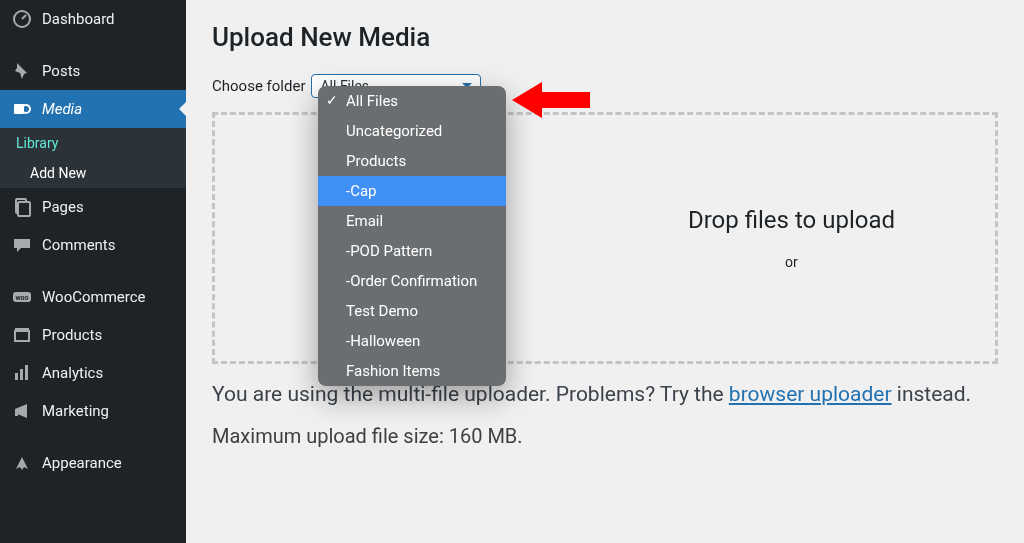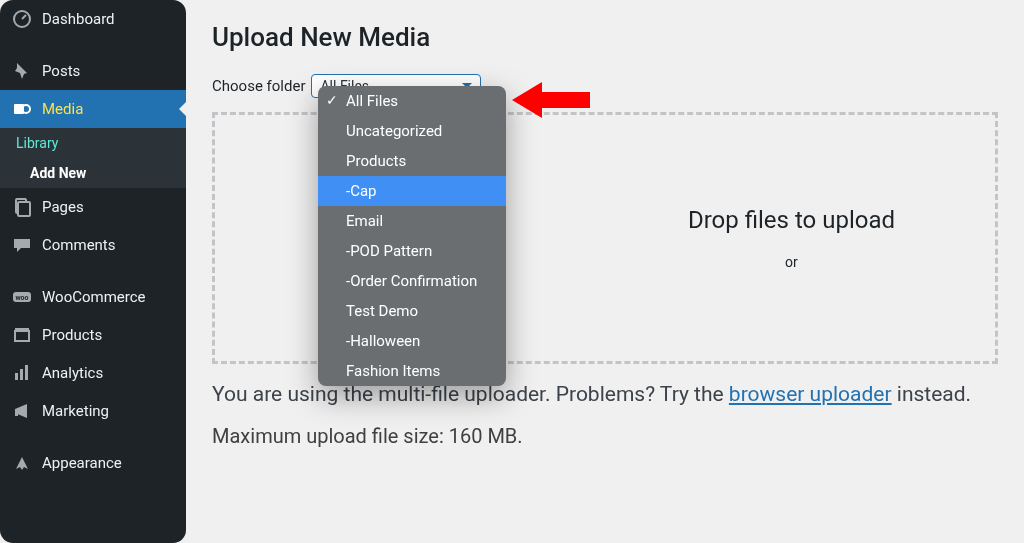--- a/index.html
+++ b/index.html
@@ -1,31 +1,31 @@
 <!DOCTYPE html>
 <html><head>
 <meta charset="utf-8">
 <style>
   * { box-sizing: border-box; margin: 0; padding: 0; font-family: -apple-system, BlinkMacSystemFont, "Segoe UI", Roboto, Arial, sans-serif; }
   body { width: 1024px; height: 543px; overflow: hidden; background: #f0f0f1; position: relative; }
 
   
-  .sidebar { position: absolute; left: 0; top: 0; width: 186px; height: 100%; background: #1d2327; color: #f0f0f1; font-size: 15px; border-radius: 13px; }
+  .sidebar { position: absolute; left: 0; top: 0; width: 186px; height: 100%; background: #1d2327; color: #f0f0f1; font-size: 15px; }
   .menu { list-style: none; }
   .menu-item { display: flex; align-items: center; height: 38px; padding: 0 12px; color: #f0f0f1; cursor: pointer; }
   .menu-item .icon { width: 20px; height: 20px; margin-right: 10px; display: inline-flex; align-items: center; justify-content: center; flex-shrink: 0; }
-  .menu-item.current { background: #2271b1; color: #fde047; position: relative; }
+  .menu-item.current { background: #2271b1; color: #ffffff; position: relative; font-style: italic; }
   .menu-item.current::after {
     content: ""; position: absolute; right: -1px; top: 50%; margin-top: -8px;
     border: 8px solid transparent; border-right-color: #f0f0f1;
   }
   .menu-sep { height: 14px; }
   .menu .sub { background:#2c3338; }
   .sub-item { padding: 7px 12px 7px 16px; font-size: 14px; color:#c3c4c7; cursor: pointer; }
-  .sub-item.active { color: #fff; font-weight: 700; padding-left: 30px; }
+  .sub-item.active { color: #fff; font-weight: 400; padding-left: 30px; }
   .sub-item:not(.active) { color: #5eead4; }
 
   
   .icon svg { width: 20px; height: 20px; fill: #a7aaad; }
   .menu-item.current .icon svg { fill: #fff; }
 
   
   .content { position: absolute; left: 186px; right: 0; top: 0; bottom: 0; padding: 22px 26px; background:#f0f0f1; }
   h1.page-title { font-size: 26px; font-weight: 500; color:#1d2327; margin-bottom: 22px; }
   .choose-row { font-size: 15px; color:#1d2327; margin-bottom: 14px; display:flex; align-items:center; gap:6px; }

